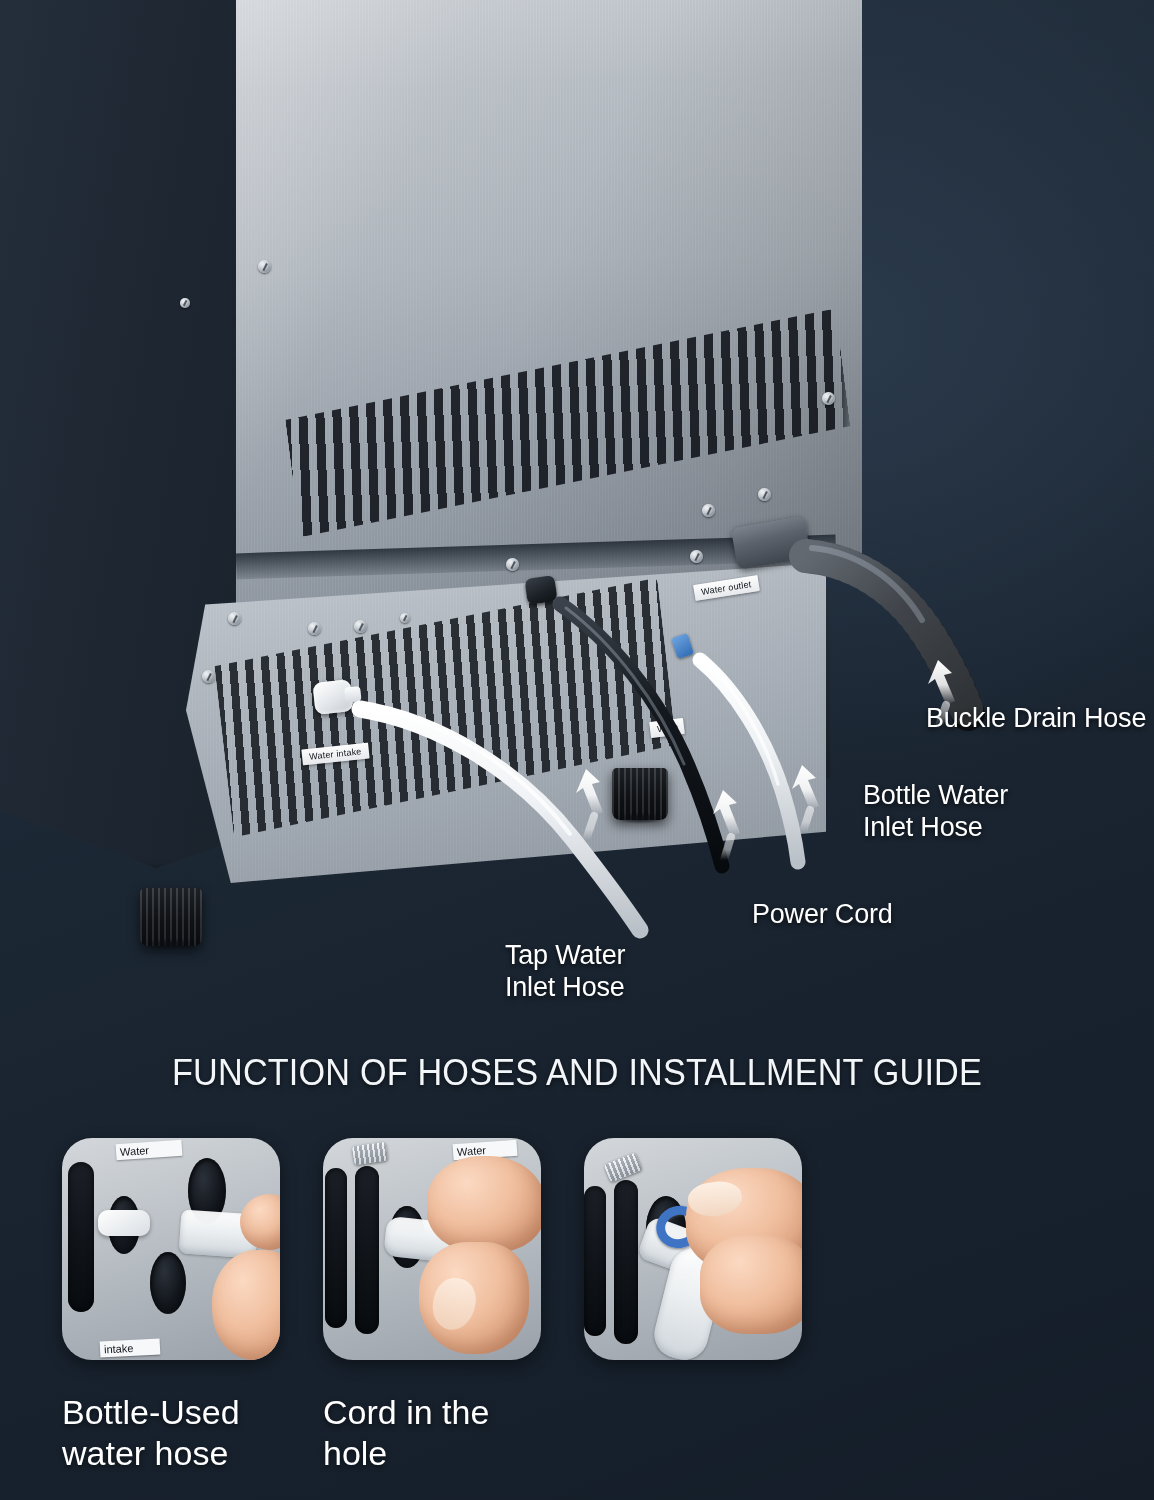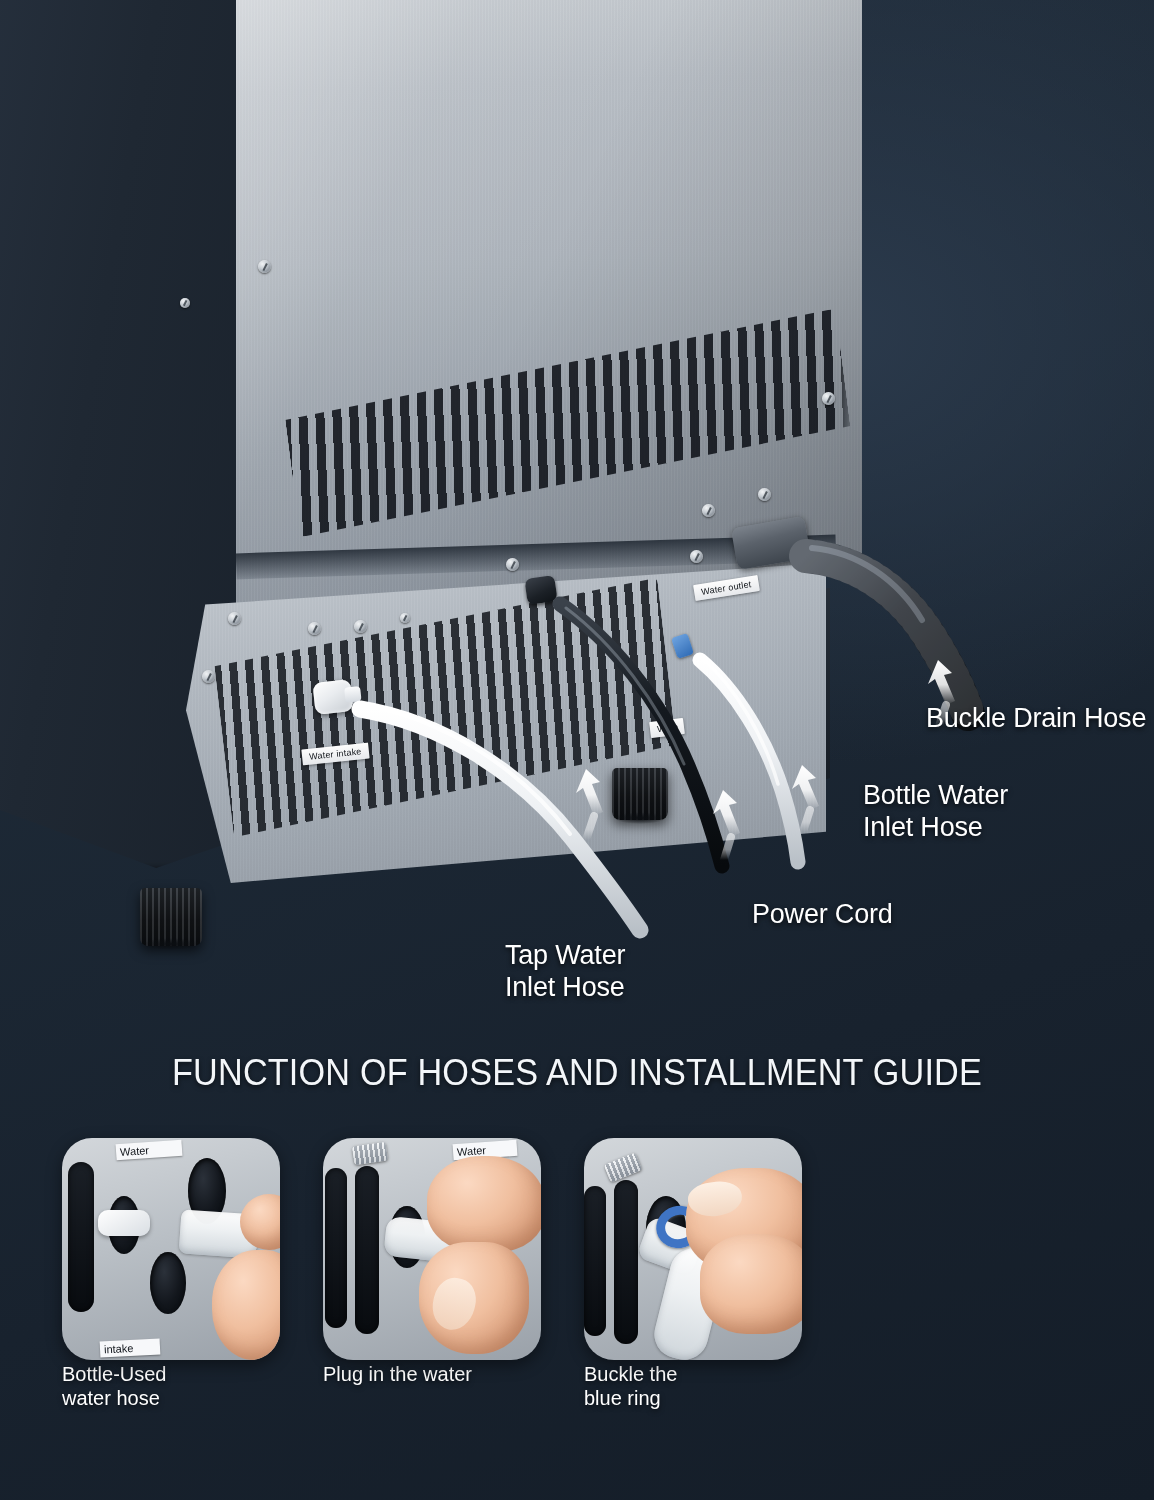--- a/index.html
+++ b/index.html
@@ -395,24 +395,24 @@
     background: transparent;
     box-shadow: 0 1px 3px rgba(0,0,0,.5), inset 0 0 3px rgba(255,255,255,.3);
   }
   .p-nail {
     position: absolute;
     border-radius: 45% 45% 50% 50%;
     background: linear-gradient(180deg, #fdf0e4, #f2d7c2);
   }
 
   .step-caption {
-    margin-top: 2px;
+    margin-top: 32px;
     color: #ffffff;
     font-family: "Liberation Sans", sans-serif;
-    font-size: 20px;
+    font-size: 34px;
     line-height: 1.22;
     white-space: pre-line;
     text-shadow: 0 2px 5px rgba(0,0,0,.6);
   }
 </style>
 </head>
 <body>
 
 <div id="page">
 
@@ -567,37 +567,35 @@
           <div class="p-slot" style="left:32px; top:28px; width:24px; height:168px;"></div>
           <div class="p-hole" style="left:66px; top:68px; width:36px; height:62px;"></div>
           <div class="p-bolt" style="left:30px; top:6px; transform:rotate(-8deg);"></div>
           <div class="p-sticker" style="left:130px; top:4px; width:64px; transform:rotate(-4deg);">Water</div>
           <div class="p-hose" style="left:62px; top:84px; width:120px; height:40px; border-radius:14px; transform:rotate(6deg);"></div>
           <div class="p-finger" style="left:104px; top:18px; width:118px; height:96px; border-radius:46% 48% 40% 42%;"></div>
           <div class="p-finger" style="left:96px; top:104px; width:110px; height:112px; border-radius:44% 40% 46% 48%;"></div>
           <div class="p-nail" style="left:110px; top:140px; width:42px; height:52px; transform:rotate(14deg); opacity:.8;"></div>
         </div>
       </div>
-      <div class="step-caption">Plug in the water</div>
+      <div class="step-caption">Cord in the hole</div>
     </div>
 
     <div class="step">
       <div class="step-photo">
         <div class="photo-inner">
           <div class="p-slot" style="left:0px; top:48px; width:22px; height:150px;"></div>
           <div class="p-slot" style="left:30px; top:42px; width:24px; height:164px;"></div>
           <div class="p-hole" style="left:62px; top:58px; width:40px; height:66px;"></div>
           <div class="p-bolt" style="left:22px; top:20px; transform:rotate(-22deg);"></div>
           <div class="p-hose" style="left:58px; top:86px; width:58px; height:44px; border-radius:12px; transform:rotate(20deg);"></div>
           <div class="p-hose" style="left:78px; top:110px; width:54px; height:112px; border-radius:24px; transform:rotate(14deg);"></div>
           <div class="p-ring" style="left:72px; top:68px; width:46px; height:42px; transform:rotate(-16deg);"></div>
           <div class="p-finger" style="left:102px; top:30px; width:130px; height:104px; border-radius:46% 44% 42% 40%;"></div>
           <div class="p-finger" style="left:116px; top:96px; width:116px; height:100px; border-radius:42% 46% 44% 40%;"></div>
           <div class="p-nail" style="left:104px; top:44px; width:54px; height:34px; transform:rotate(-6deg);"></div>
         </div>
       </div>
-      <div class="step-caption">Buckle the
-blue ring</div>
     </div>
 
 
   </div>
 </div>
 
 </body></html>

